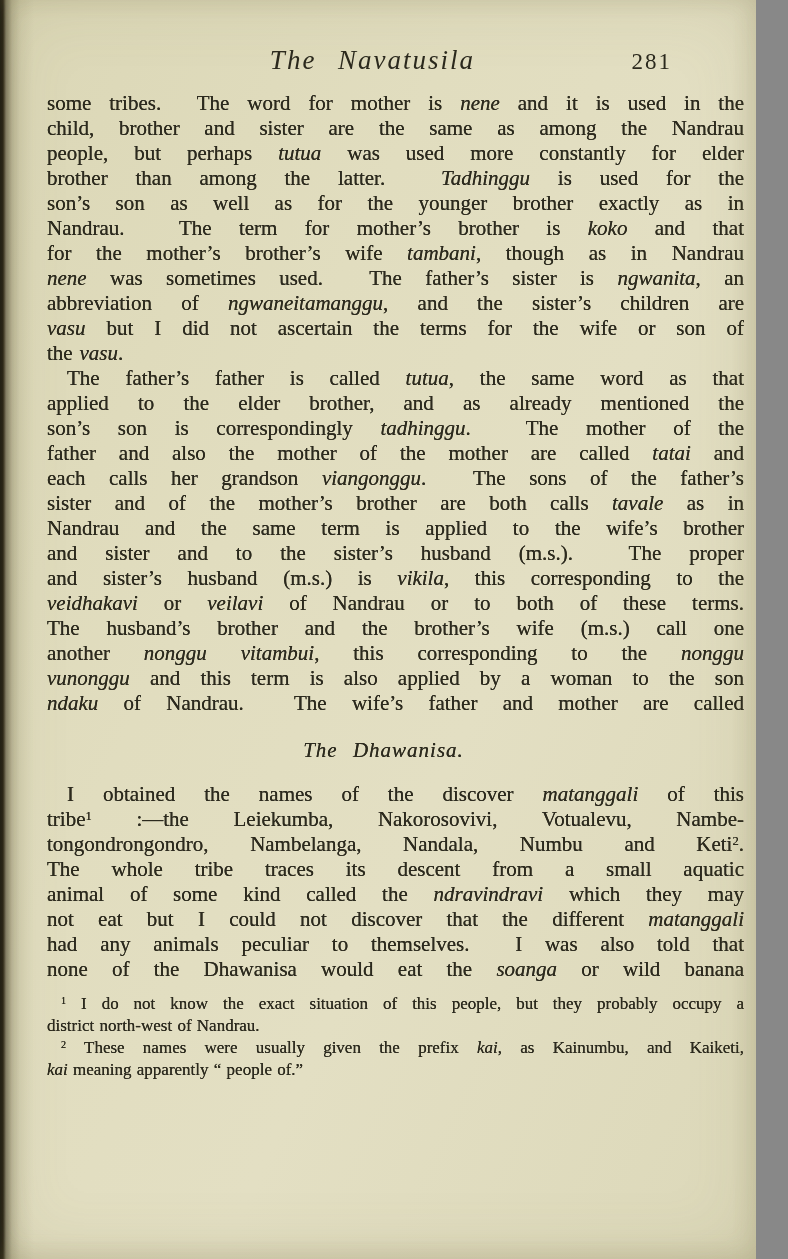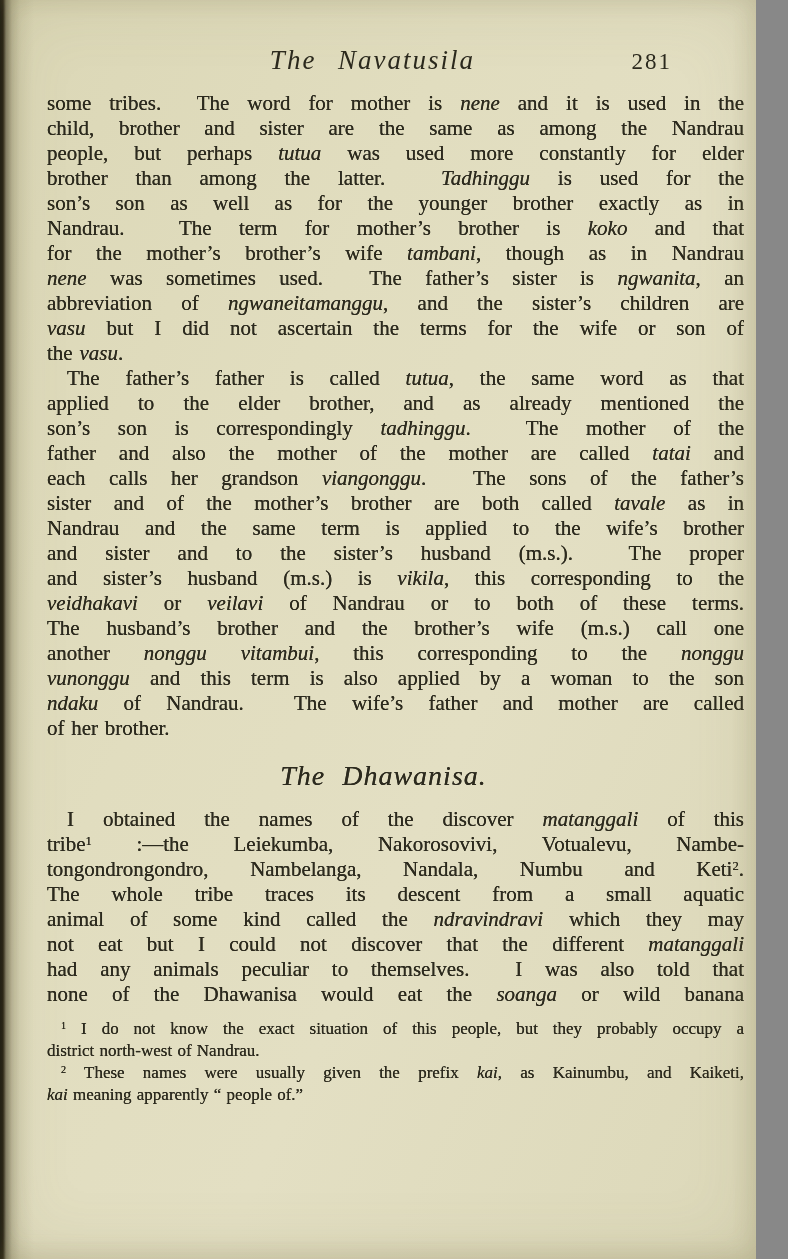--- a/index.html
+++ b/index.html
@@ -31,21 +31,21 @@
     font-size:23px;letter-spacing:2px;font-variant-numeric:oldstyle-nums;
   }
   .text-blocks{margin-top:13px;font-size:21px;line-height:25px;word-spacing:1.5px;
     text-shadow:0 0 0.35px currentColor;}
   .paragraph{margin:0;}
   .line{height:25px;overflow:hidden;}
   .line.just{text-align:justify;text-align-last:justify;}
   .line.indent{text-indent:20px;}
   .section-heading{
     margin:22px 0 19px;height:25px;line-height:25px;
-    text-align:center;font-style:italic;font-size:28px;
+    text-align:center;font-style:italic;font-size:21px;
     word-spacing:9px;letter-spacing:1px;
     transform:translateX(-12px);
   }
   .footnotes{margin-top:11px;font-size:17px;line-height:22px;word-spacing:1px;}
   .footnotes .line{height:22px;}
   .footnotes .line.indent{text-indent:14px;}
   em{font-style:italic;}
   sup{font-size:60%;line-height:0;vertical-align:baseline;position:relative;top:-0.5em;}
 </style>
 </head>
@@ -71,30 +71,29 @@
           <div class="line just"><span>abbreviation of </span><em>ngwaneitamanggu</em><span>, and the sister’s children are</span></div>
           <div class="line just"><em>vasu</em><span> but I did not ascertain the terms for the wife or son of</span></div>
           <div class="line"><span>the </span><em>vasu</em><span>.</span></div>
         </div>
         <div class="paragraph">
           <div class="line just indent"><span>The father’s father is called </span><em>tutua</em><span>, the same word as that</span></div>
           <div class="line just"><span>applied to the elder brother, and as already mentioned the</span></div>
           <div class="line just"><span>son’s son is correspondingly </span><em>tadhinggu</em><span>.&nbsp; The mother of the</span></div>
           <div class="line just"><span>father and also the mother of the mother are called </span><em>tatai</em><span> and</span></div>
           <div class="line just"><span>each calls her grandson </span><em>viangonggu</em><span>.&nbsp; The sons of the father’s</span></div>
-          <div class="line just"><span>sister and of the mother’s brother are both called </span><em>tavale</em><span> as in</span></div>
+          <div class="line just"><span>sister and of the mother’s brother are both calls </span><em>tavale</em><span> as in</span></div>
           <div class="line just"><span>Nandrau and the same term is applied to the wife’s brother</span></div>
           <div class="line just"><span>and sister and to the sister’s husband (m.s.).&nbsp; The proper</span></div>
           <div class="line just"><span>and sister’s husband (m.s.) is </span><em>vikila</em><span>, this corresponding to the</span></div>
           <div class="line just"><em>veidhakavi</em><span> or </span><em>veilavi</em><span> of Nandrau or to both of these terms.</span></div>
           <div class="line just"><span>The husband’s brother and the brother’s wife (m.s.) call one</span></div>
           <div class="line just"><span>another </span><em>nonggu vitambui</em><span>, this corresponding to the </span><em>nonggu</em></div>
           <div class="line just"><em>vunonggu</em><span> and this term is also applied by a woman to the son</span></div>
           <div class="line just"><em>ndaku</em><span> of Nandrau.&nbsp; The wife’s father and mother are called</span></div>
-          <div class="line"><span>of her brother.</span></div>
         </div>
         <div class="section-heading">The Dhawanisa.</div>
         <div class="paragraph">
           <div class="line just indent"><span>I obtained the names of the discover </span><em>matanggali</em><span> of this</span></div>
           <div class="line just"><span>tribe</span><sup>1</sup><span> :—the Leiekumba, Nakorosovivi, Votualevu, Nambe-</span></div>
           <div class="line just"><span>tongondrongondro, Nambelanga, Nandala, Numbu and Keti</span><sup>2</sup><span>.</span></div>
           <div class="line just"><span>The whole tribe traces its descent from a small aquatic</span></div>
           <div class="line just"><span>animal of some kind called the </span><em>ndravindravi</em><span> which they may</span></div>
           <div class="line just"><span>not eat but I could not discover that the different </span><em>matanggali</em></div>
           <div class="line just"><span>had any animals peculiar to themselves.&nbsp; I was also told that</span></div>

